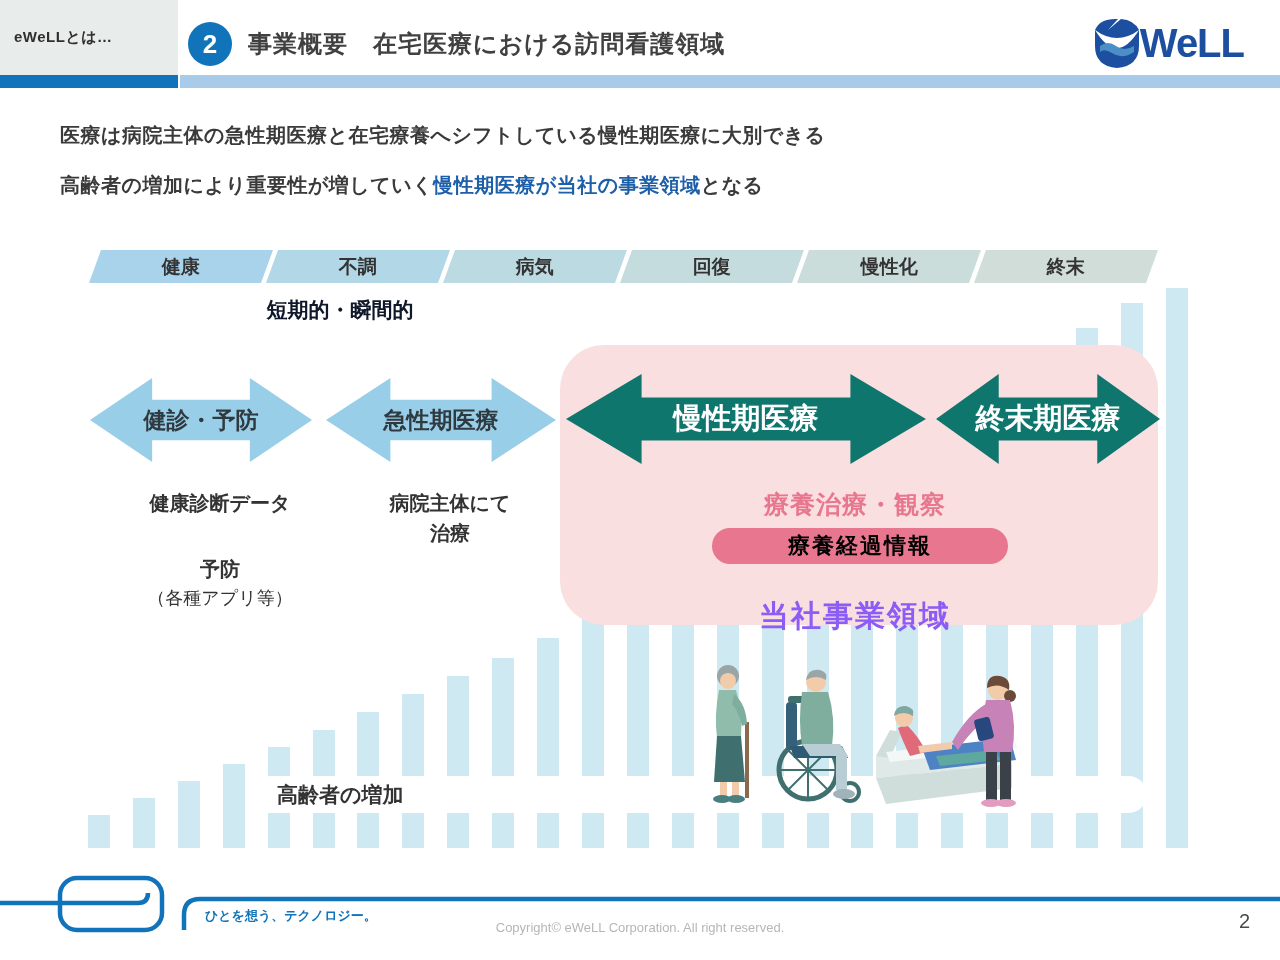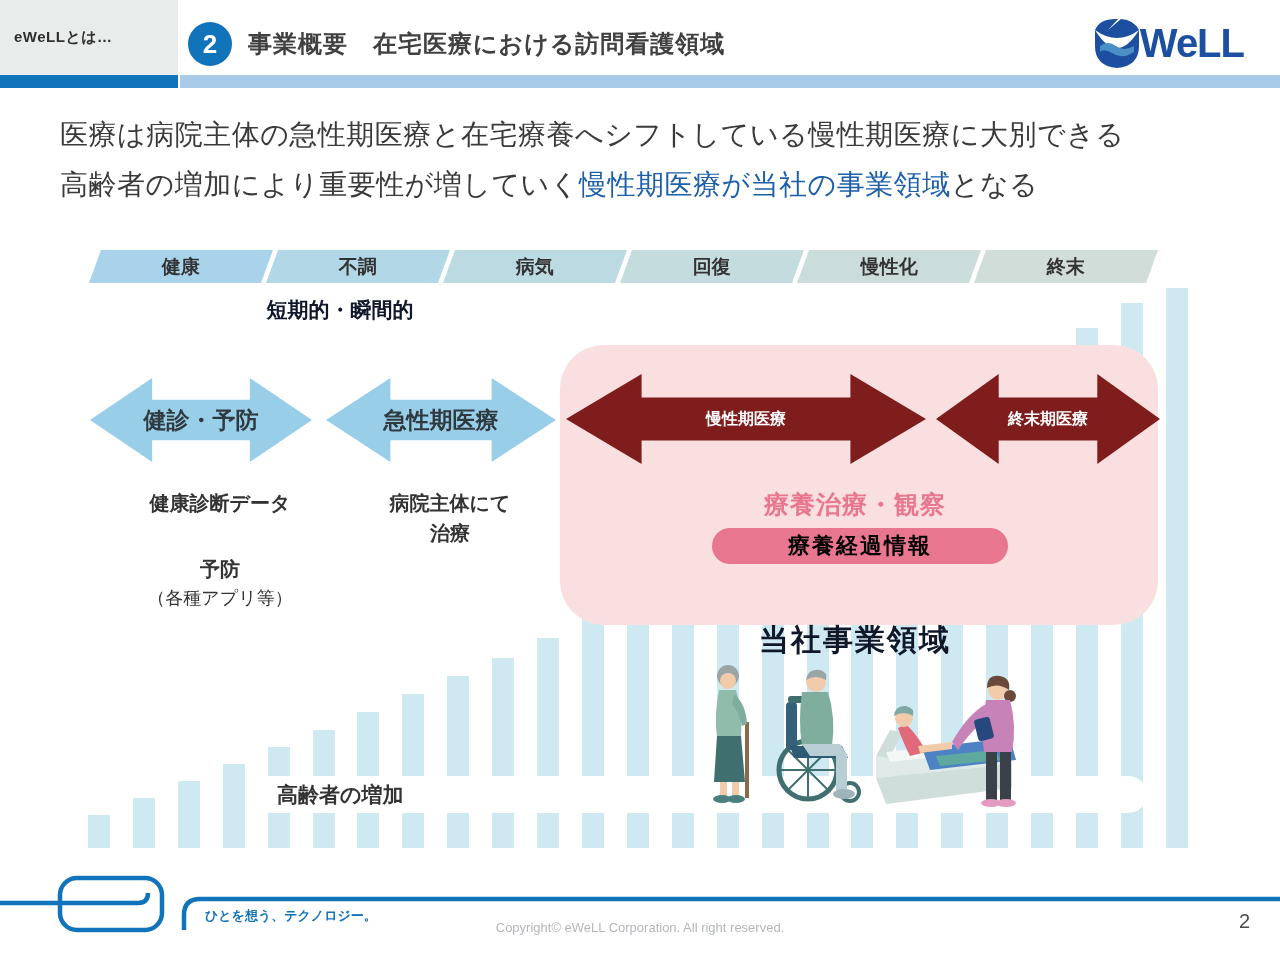--- a/index.html
+++ b/index.html
@@ -14,21 +14,21 @@
   .accent-light{position:absolute;left:180px;top:75px;width:1100px;height:13px;background:#a7cbe8;}
   .section-circle{position:absolute;left:188px;top:22px;width:44px;height:44px;border-radius:50%;
                   background:#1173ba;color:#fff;font-size:26px;font-weight:bold;
                   display:flex;align-items:center;justify-content:center;}
   .page-title{position:absolute;left:248px;top:22px;height:44px;line-height:44px;
               font-size:24px;font-weight:bold;color:#404040;letter-spacing:1px;}
   .logo{position:absolute;right:36px;top:16px;display:flex;align-items:center;}
   .logo .wordmark{font-size:40px;font-weight:bold;color:#1c4f9f;letter-spacing:-1px;margin-left:-6px;}
 
   
-  .lead{position:absolute;left:60px;top:110px;font-size:28px;font-weight:normal;color:#3a3a3a;
+  .lead{position:absolute;left:60px;top:110px;font-size:20px;font-weight:bold;color:#3a3a3a;
         line-height:50px;letter-spacing:.5px;}
   .lead .hl{color:#1d5fa8;}
 
   
   .bars{position:absolute;left:88px;top:286px;width:1100px;height:562px;
         display:flex;align-items:flex-end;justify-content:space-between;z-index:1;}
   .bars .bar{width:22px;background:#cfe9f2;}
 
   
   .pinkzone{position:absolute;left:560px;top:345px;width:598px;height:280px;border-radius:44px;
@@ -41,21 +41,21 @@
   .phase-label{position:absolute;width:230px;text-align:center;font-size:21px;font-weight:bold;
                color:#0f172a;top:296px;z-index:5;}
   .phase-short{left:225px;}
   .phase-long{left:760px;}
 
   
   .arrow{position:absolute;display:flex;align-items:center;justify-content:center;z-index:5;
          font-weight:bold;}
   .arrow.light{background:#99cee9;color:#2f3a40;font-size:23px;
     clip-path:polygon(0 50%,28% 0,28% 26%,72% 26%,72% 0,100% 50%,72% 100%,72% 74%,28% 74%,28% 100%);}
-  .arrow.dark{background:#7f1d1d;color:#ffffff;font-size:16px;
+  .arrow.dark{background:#0f766e;color:#ffffff;font-size:29px;
     clip-path:polygon(0 50%,21% 0,21% 26%,79% 26%,79% 0,100% 50%,79% 100%,79% 74%,21% 74%,21% 100%);}
   .arrow.dark.narrow{
     clip-path:polygon(0 50%,28% 0,28% 26%,72% 26%,72% 0,100% 50%,72% 100%,72% 74%,28% 74%,28% 100%);}
   #arrow-checkup{left:90px;top:378px;width:222px;height:84px;}
   #arrow-acute{left:326px;top:378px;width:230px;height:84px;text-align:right;}
   #arrow-chronic{left:566px;top:374px;width:360px;height:90px;}
   #arrow-terminal{left:936px;top:374px;width:224px;height:90px;}
 
   
   .note{position:absolute;text-align:center;color:#333;z-index:5;}
@@ -68,21 +68,21 @@
   #note-hospital{left:345px;top:490px;width:210px;}
   #note-chiryo{left:345px;top:520px;width:210px;}
 
   
   .care-label{position:absolute;left:705px;top:488px;width:300px;text-align:center;
               color:#e8768f;font-size:25px;font-weight:bold;z-index:5;letter-spacing:1px;}
   .pill{position:absolute;left:712px;top:528px;width:296px;height:36px;border-radius:20px;
         background:#e8768f;color:#000000;font-size:22px;font-weight:bold;display:flex;
         align-items:center;justify-content:center;z-index:5;letter-spacing:2px;}
   .domain-label{position:absolute;left:690px;top:596px;width:330px;text-align:center;
-                color:#0f172a;font-size:30px;font-weight:bold;z-index:5;letter-spacing:2px;margin-top:24px;}
+                color:#8b5cf6;font-size:30px;font-weight:bold;z-index:5;letter-spacing:2px;}
 
   
   .band{position:absolute;left:247px;top:776px;width:900px;height:37px;border-radius:19px;
         background:#ffffff;z-index:3;display:flex;align-items:center;}
   .band span{margin-left:30px;font-size:21px;font-weight:bold;color:#333;}
 
   .illustration{position:absolute;left:690px;top:660px;z-index:4;}
 
   
   .footer-mark{position:absolute;left:0;top:870px;z-index:6;}

